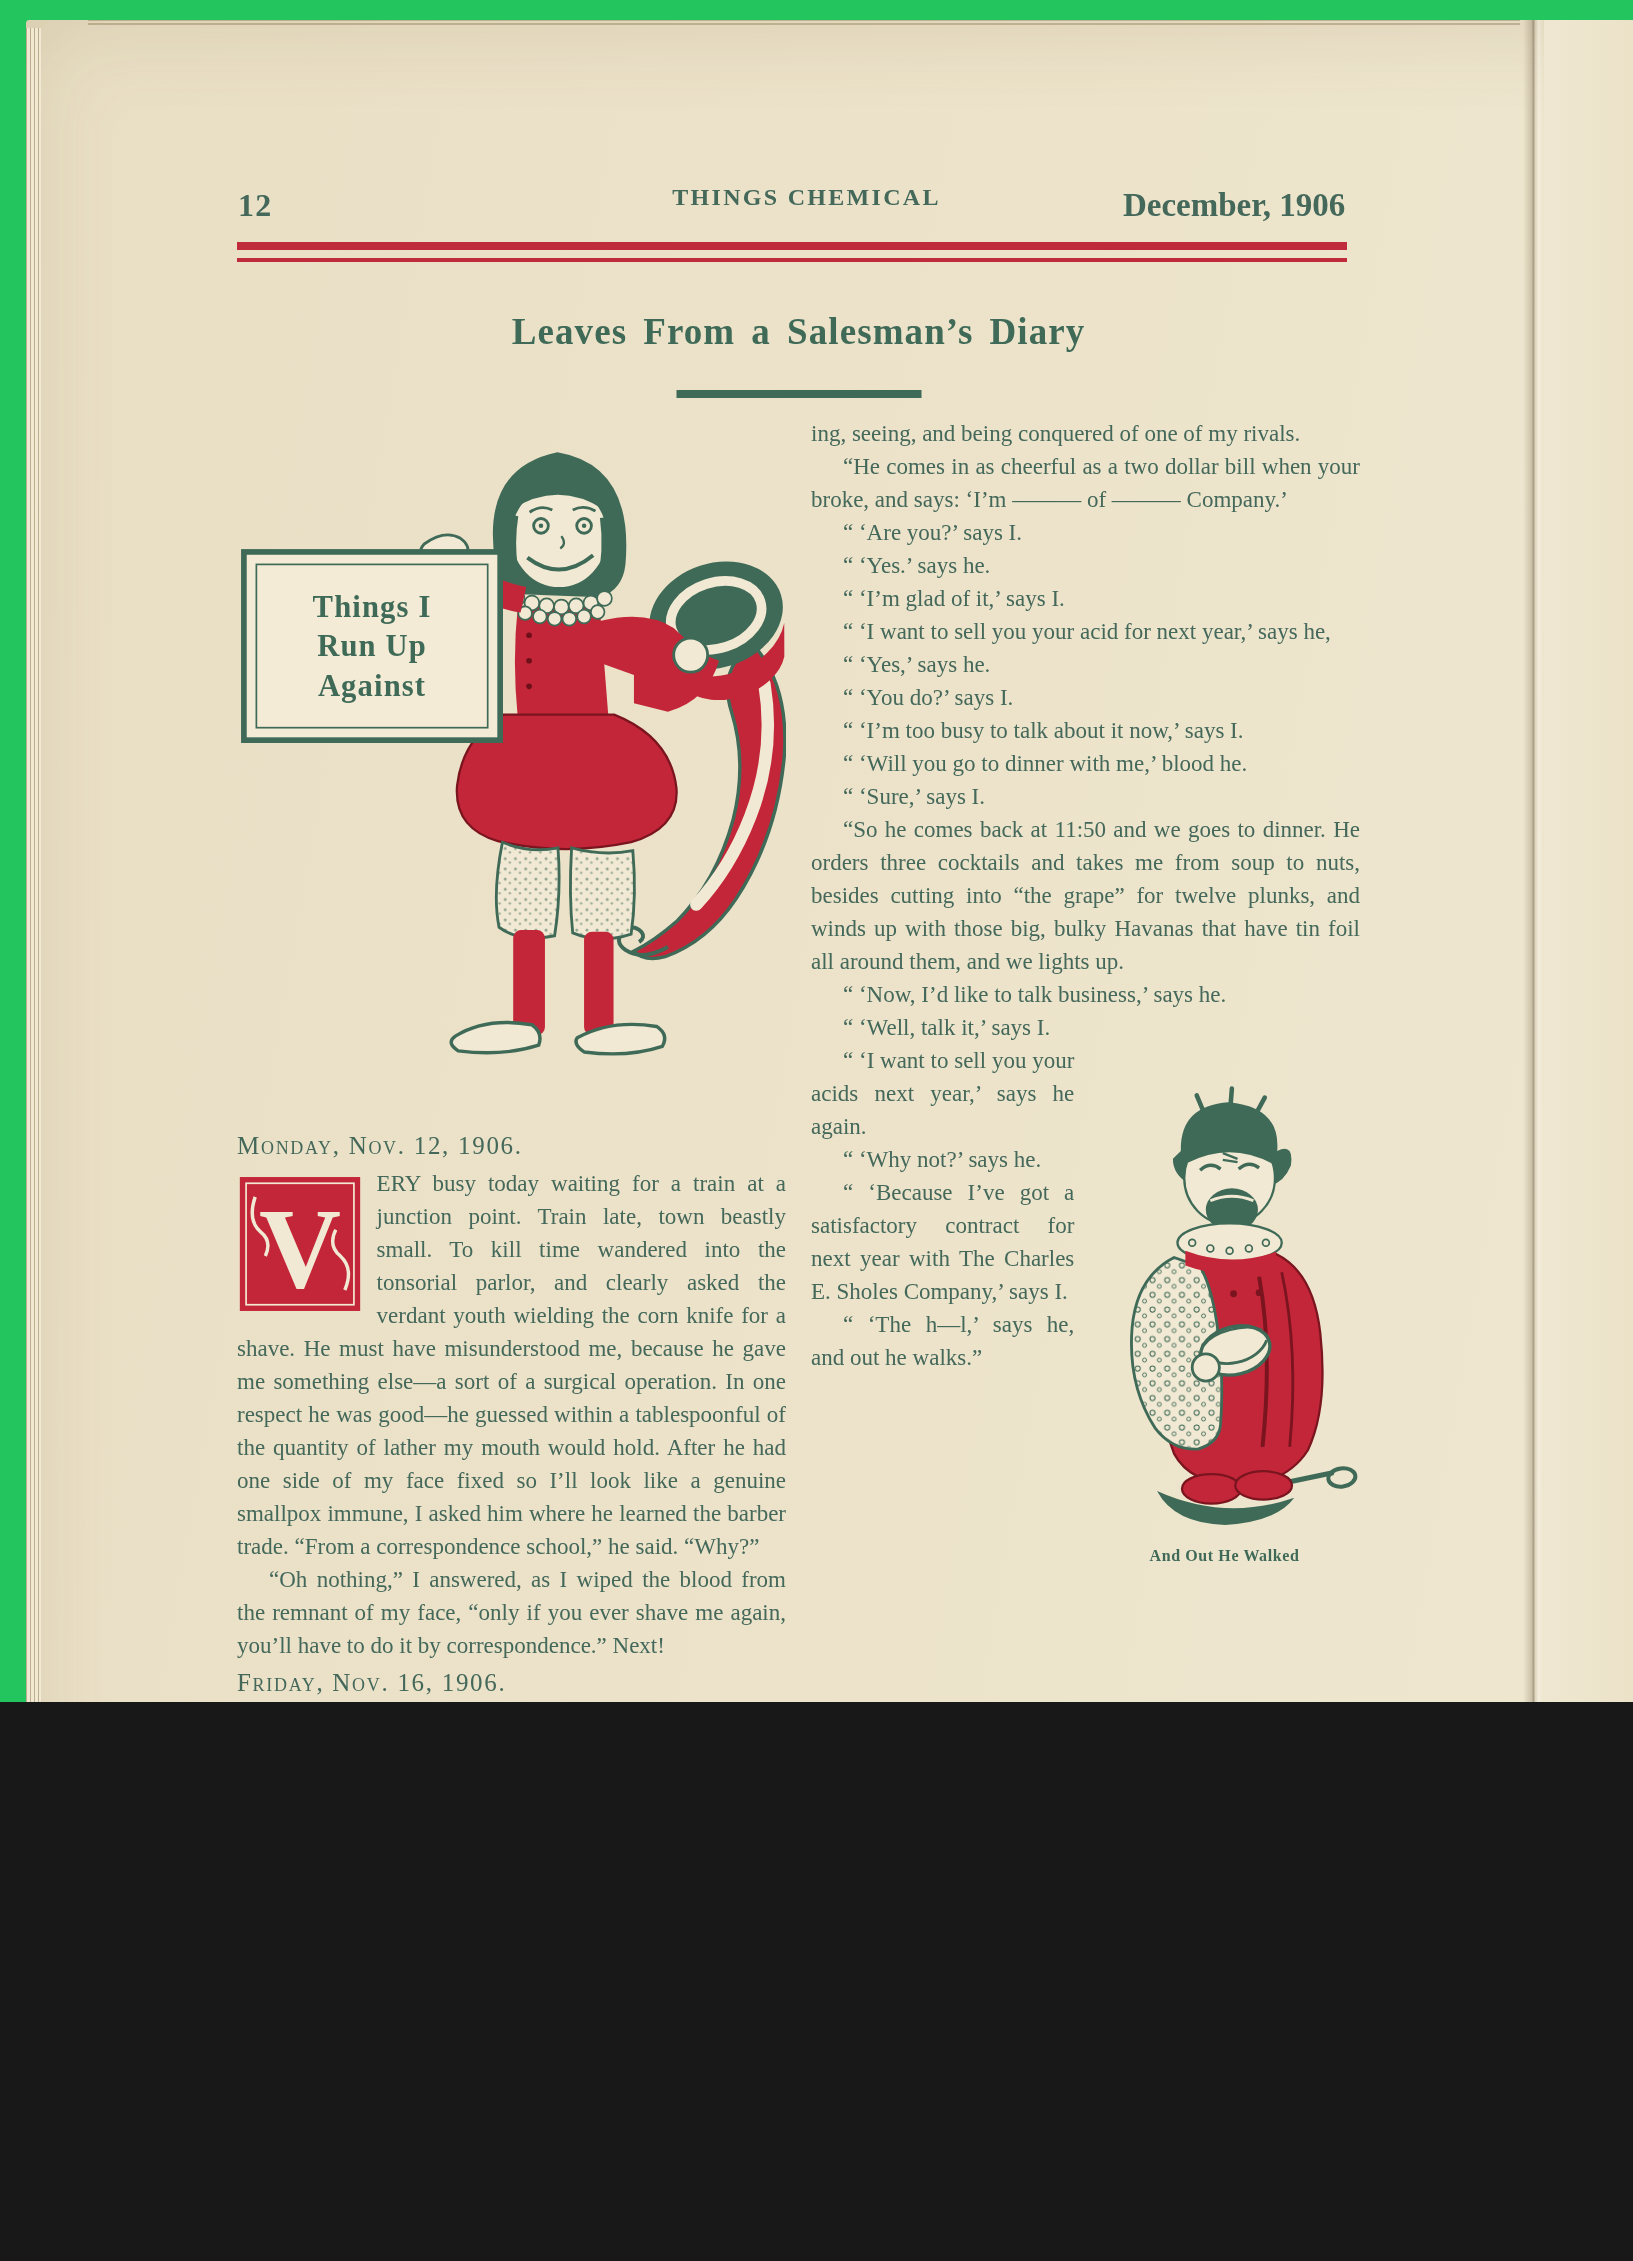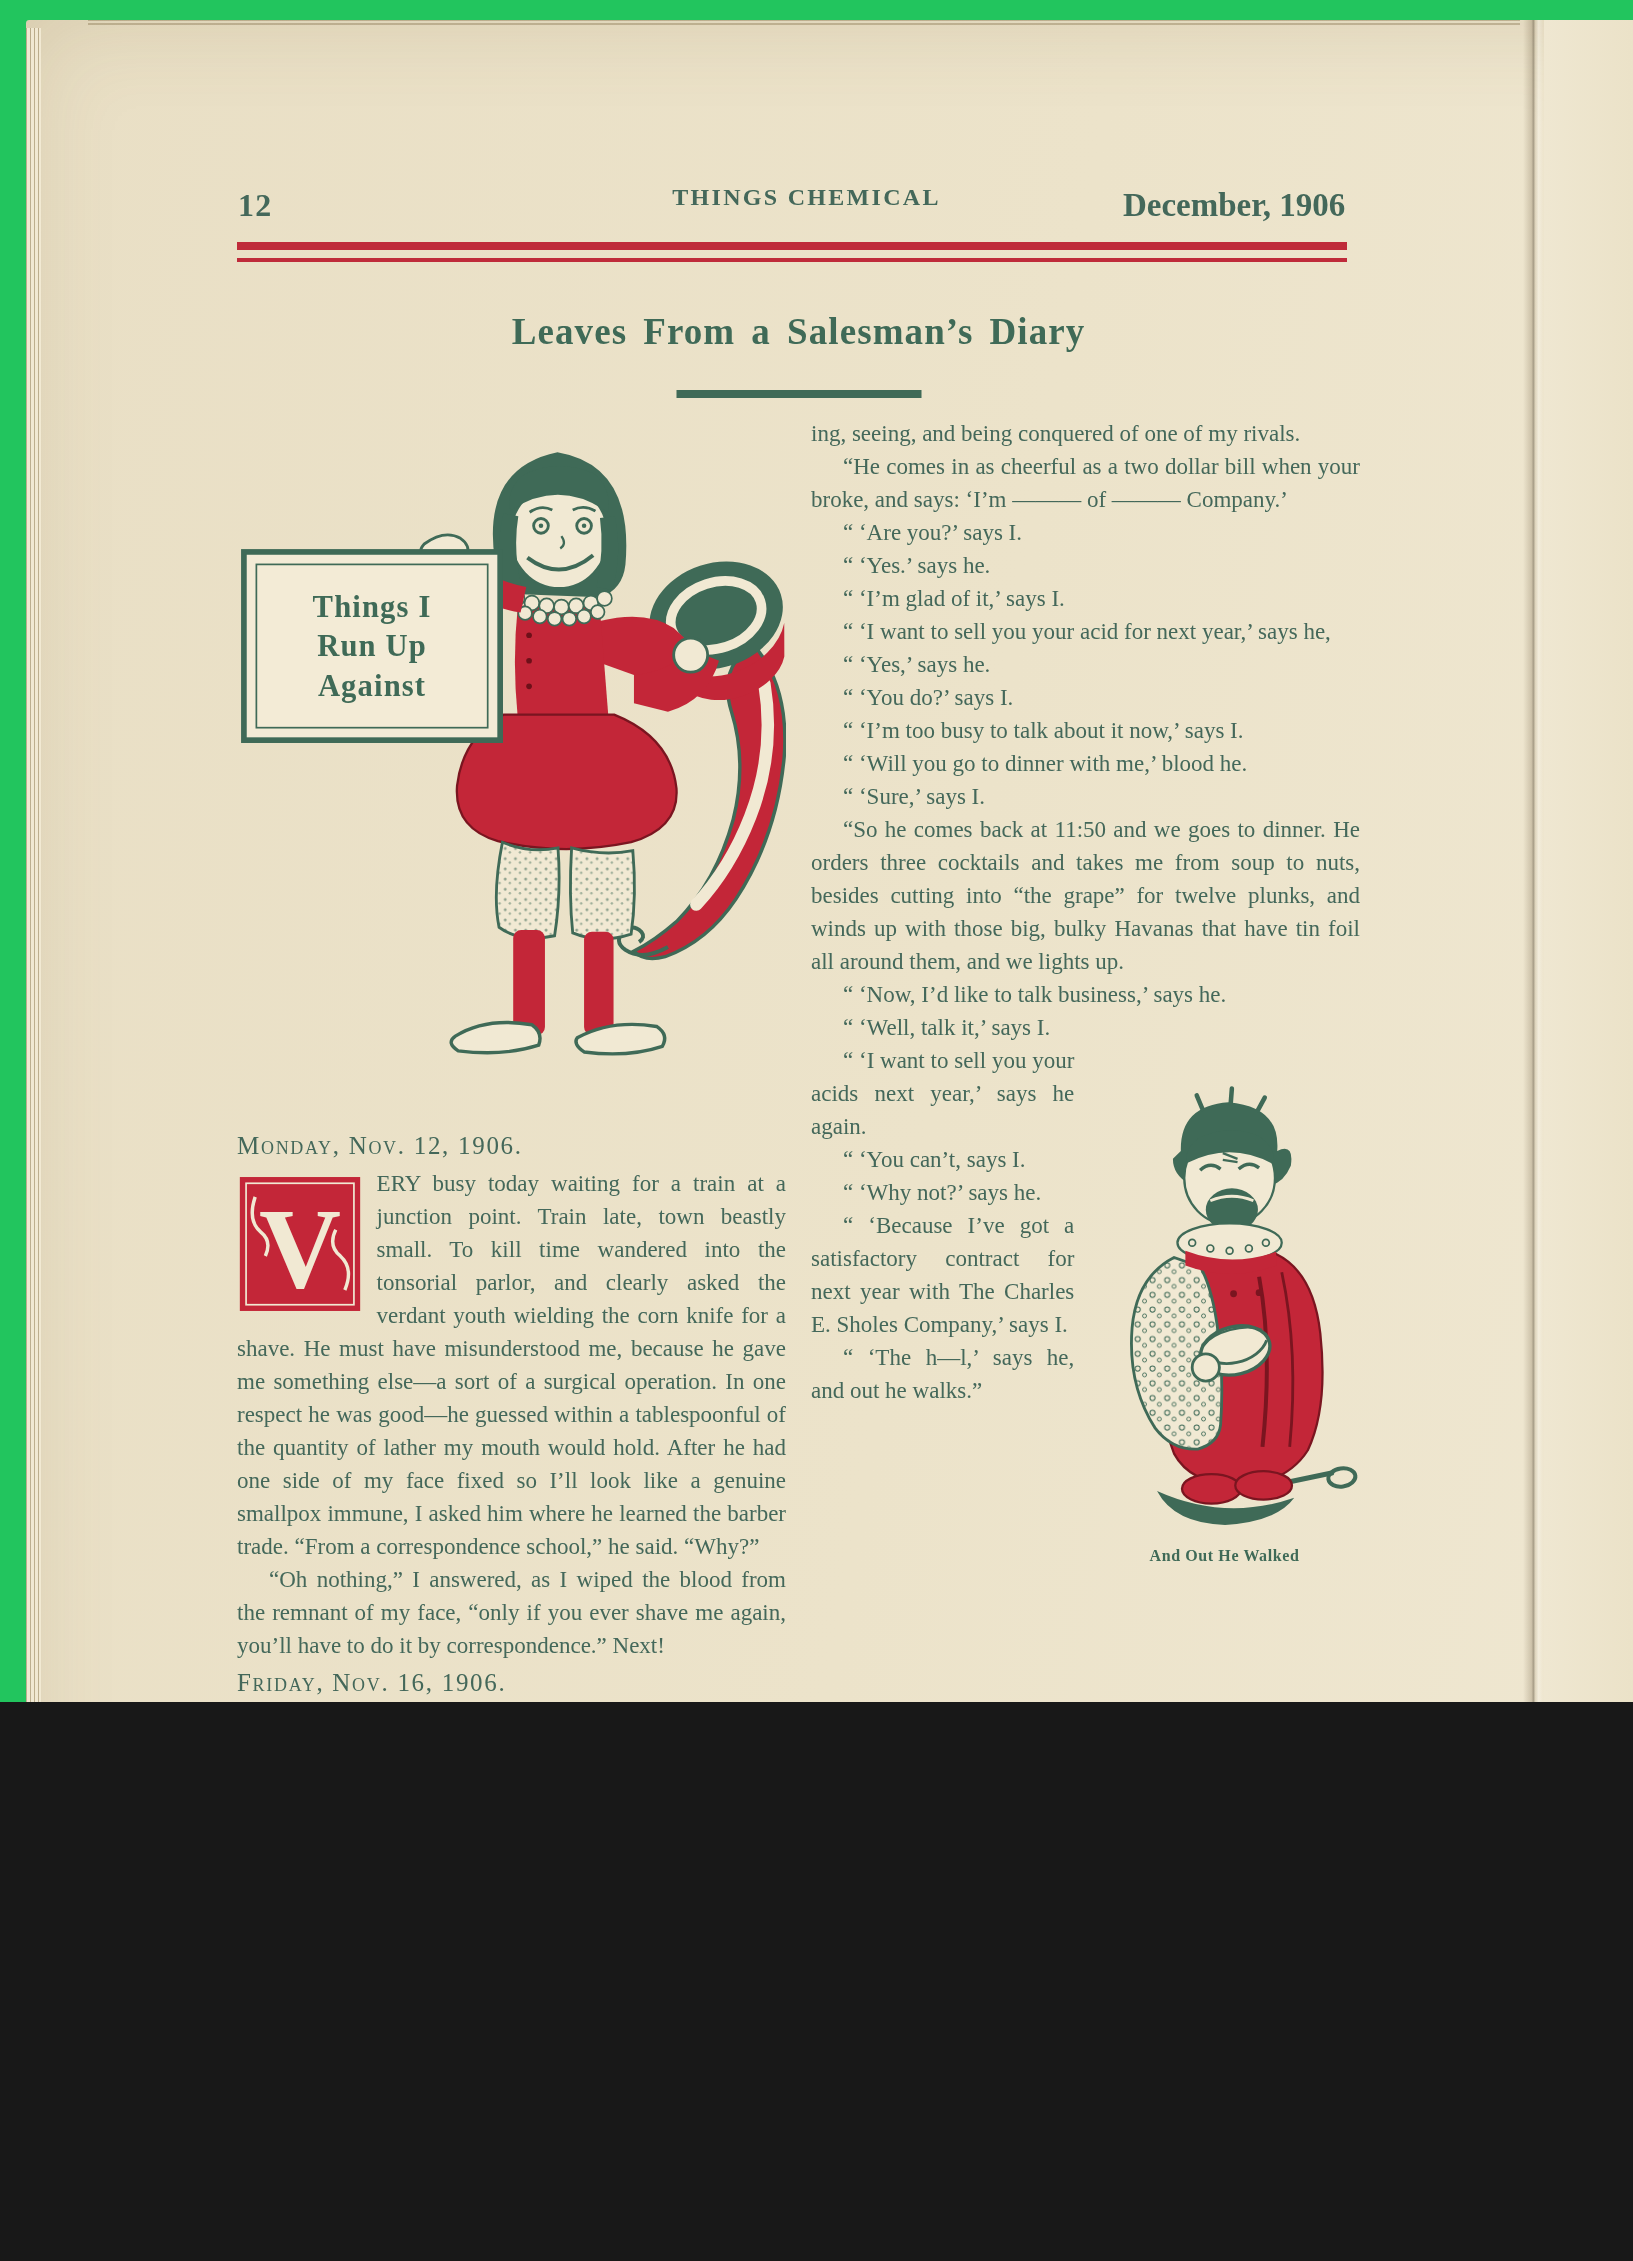--- a/index.html
+++ b/index.html
@@ -230,21 +230,20 @@
                   <circle cx="282" cy="290" r="6"></circle>
                     <circle cx="312" cy="280" r="6"></circle>
                 </g>
                 <path d="M170,294 Q250,324 330,296 L330,320 Q250,350 170,320 Z" fill="#c32638"></path>
               </g>
             </svg>
             <div class="fig-caption">And Out He Walked</div>
           </div>
 
           <p>“ ‘I want to sell you your acids next year,’ says he again.</p>
-          <p>“ ‘You can’t, says I.</p>
           <p>“ ‘Why not?’ says he.</p>
           <p>“ ‘Because I’ve got a satisfactory contract for next year with The Charles E. Sholes Company,’ says I.</p>
           <p>“ ‘The h—l,’ says he, and out he walks.”</p>
         </div>
       </div>
 
       <div class="rule r3"></div>
       <div class="rule r4"></div>
     </div>
   </div>

